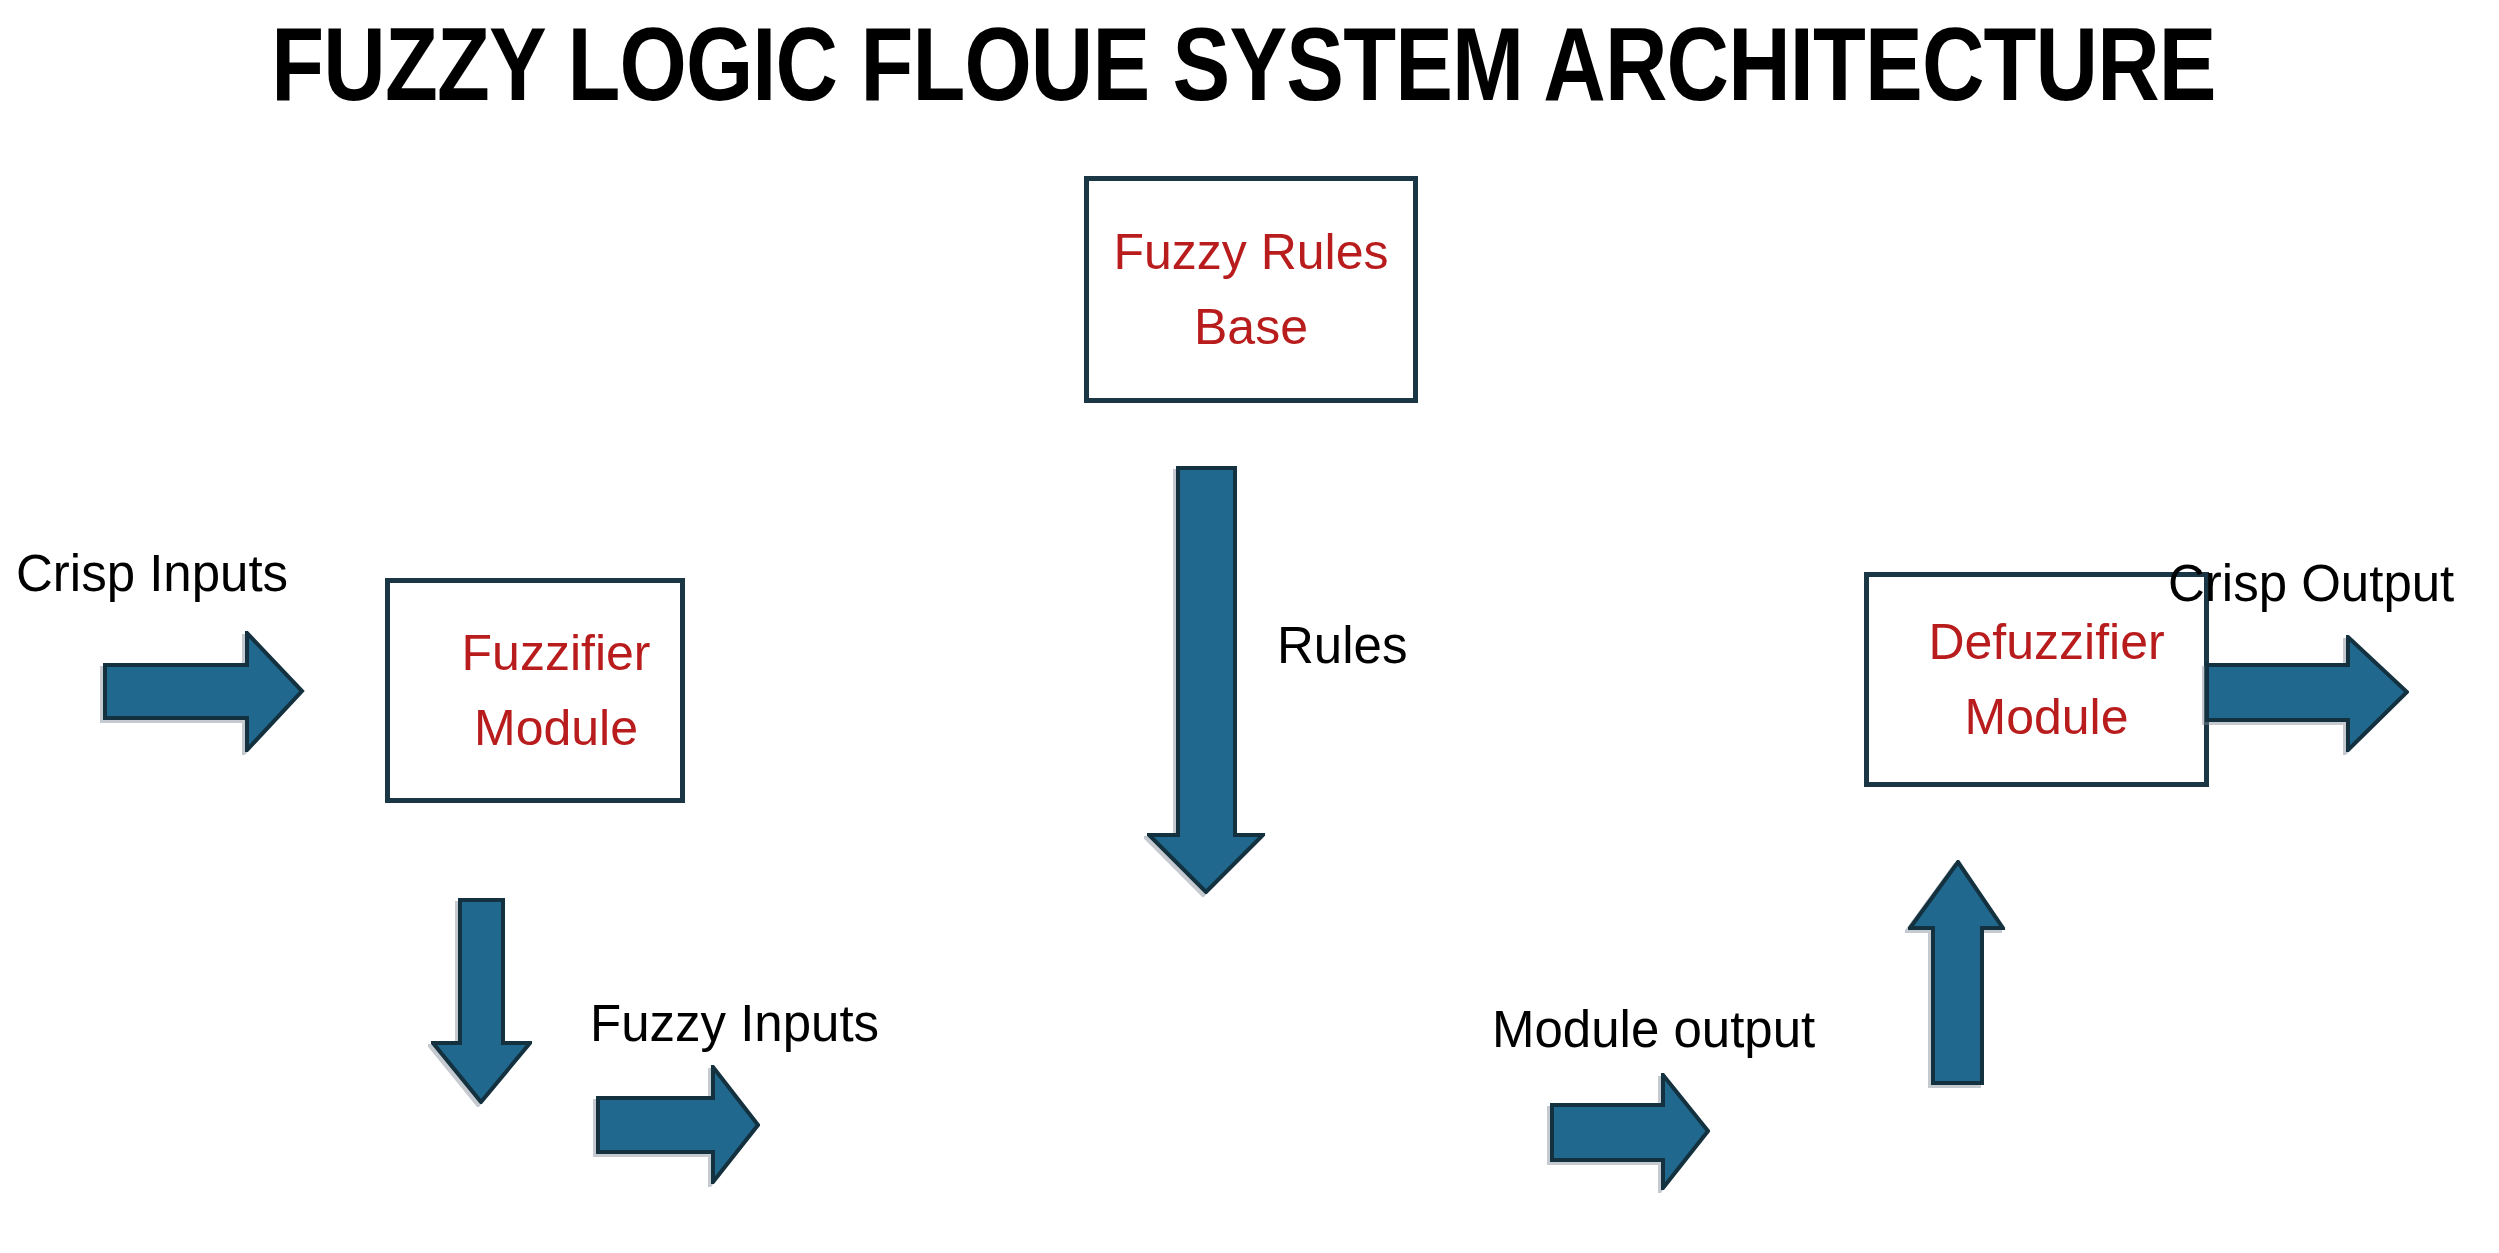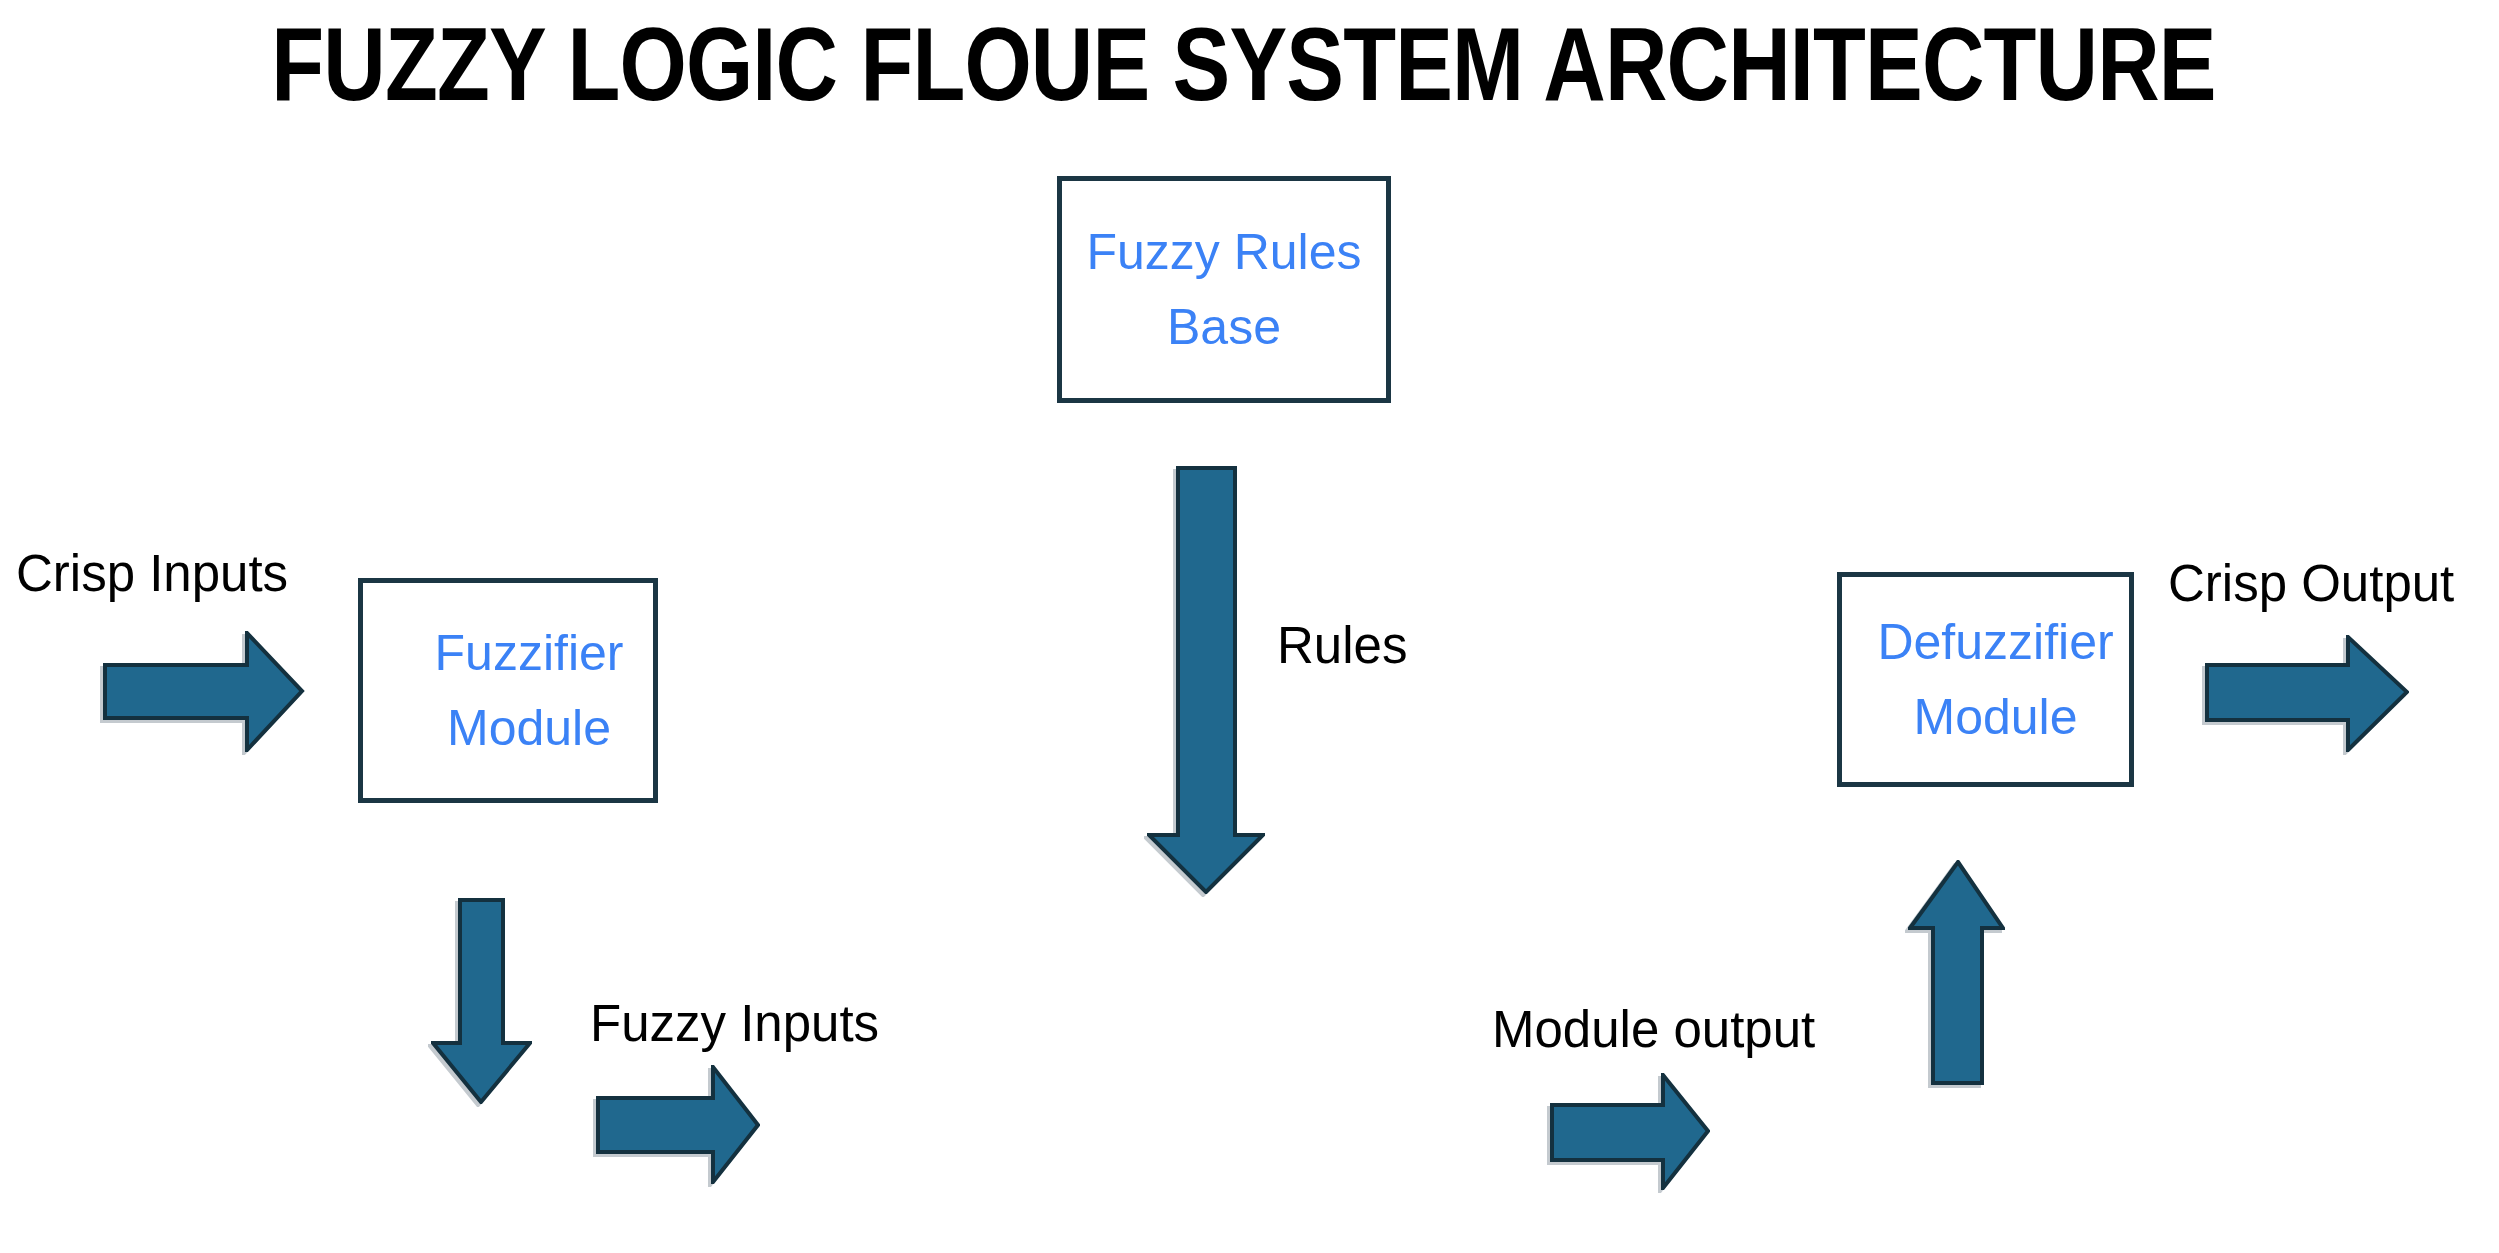--- a/index.html
+++ b/index.html
@@ -36,28 +36,29 @@
   }
   .node {
     position: absolute;
     background: var(--background);
     border: 5px solid var(--box-border);
     display: flex;
     flex-direction: column;
     justify-content: center;
     font-size: 50px;
     line-height: 1.5;
-    color: #3b82f6;
+    color: #b91c1c;
+    margin-left: 27px;
   }
   .node.centered { align-items: center; text-align: center; }
   .node.left-aligned { align-items: center; text-align: left; }
   .node-rules-base  { left: 1057px; top: 176px; width: 334px; height: 227px; }
   .node-fuzzifier   { left: 358px;  top: 578px; width: 300px; height: 225px; padding-left: 42px; }
   .node-inference   { left: 1058px; top: 997px; width: 300px; height: 231px; }
-  .node-defuzzifier { left: 1837px; top: 572px; width: 297px; height: 215px; padding-left: 20px; }
+  .node-defuzzifier { left: 1837px; top: 572px; width: 345px; height: 215px; padding-left: 20px; }
   .lbl {
     position: absolute;
     font-size: 51px;
     white-space: nowrap;
     color: var(--text);
   }
   .lbl-crisp-inputs { left: 16px;   top: 544px; }
   .lbl-rules        { left: 1277px; top: 616px; }
   .lbl-fuzzy-inputs { left: 590px;  top: 994px; text-align: center; }
   .lbl-fuzzy-output { left: 1492px; top: 1000px; }

